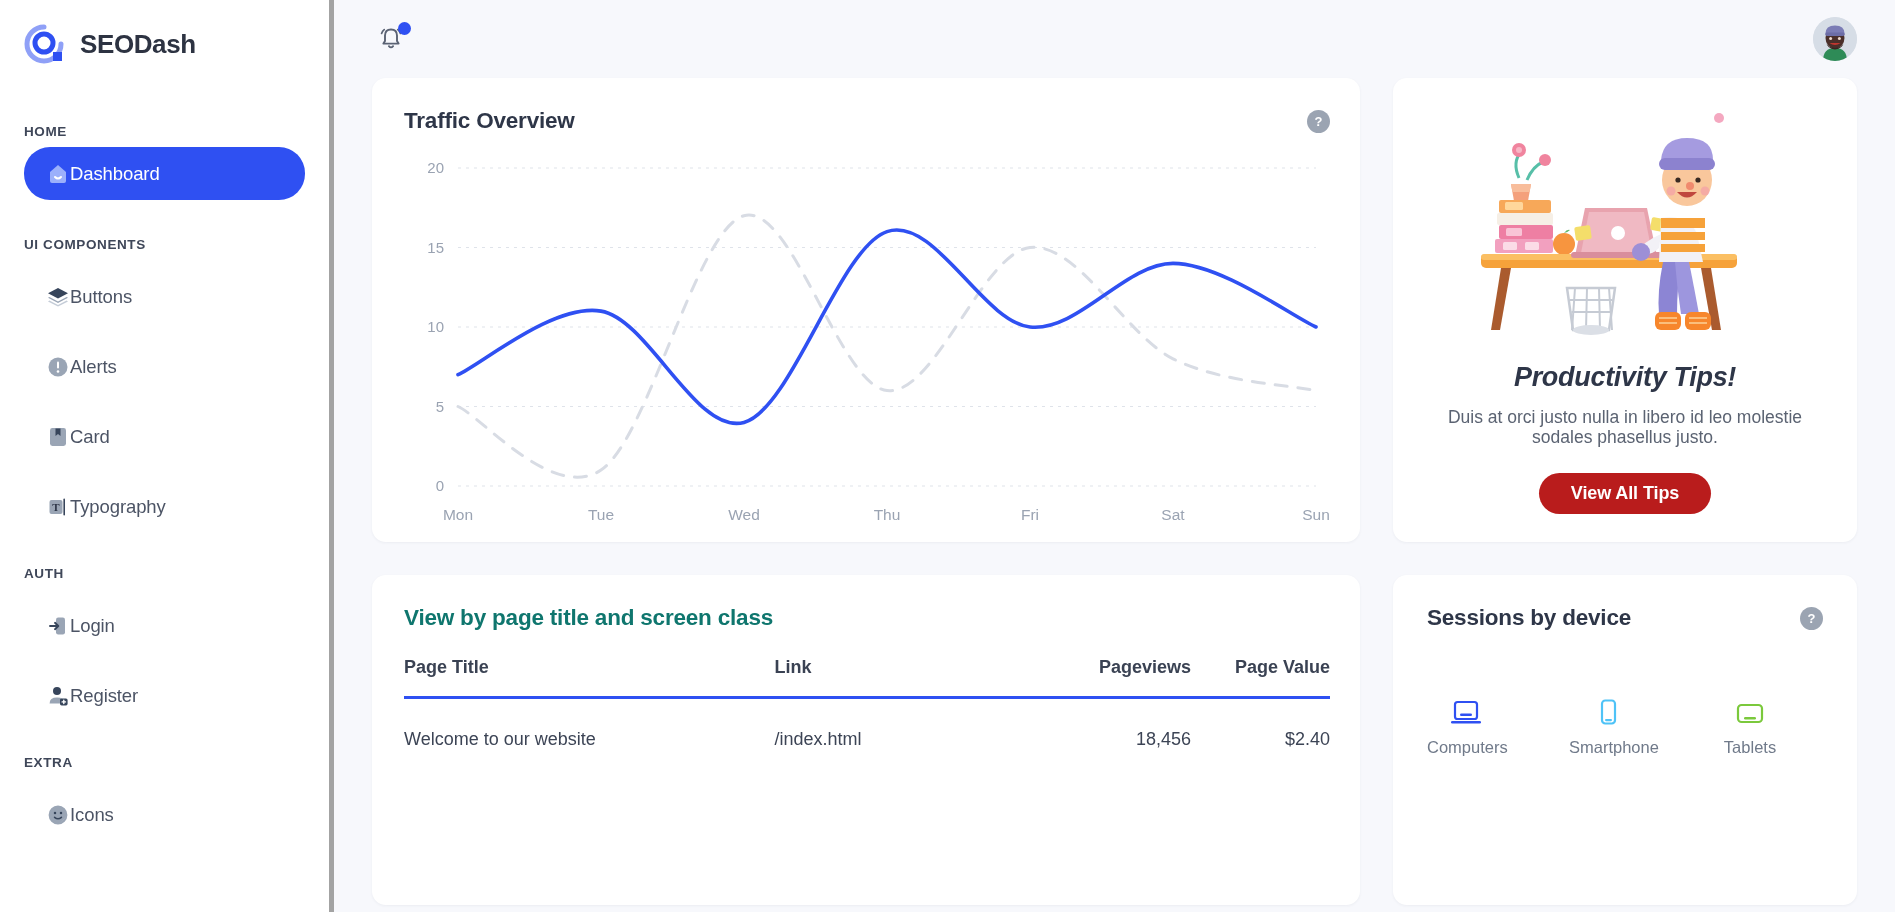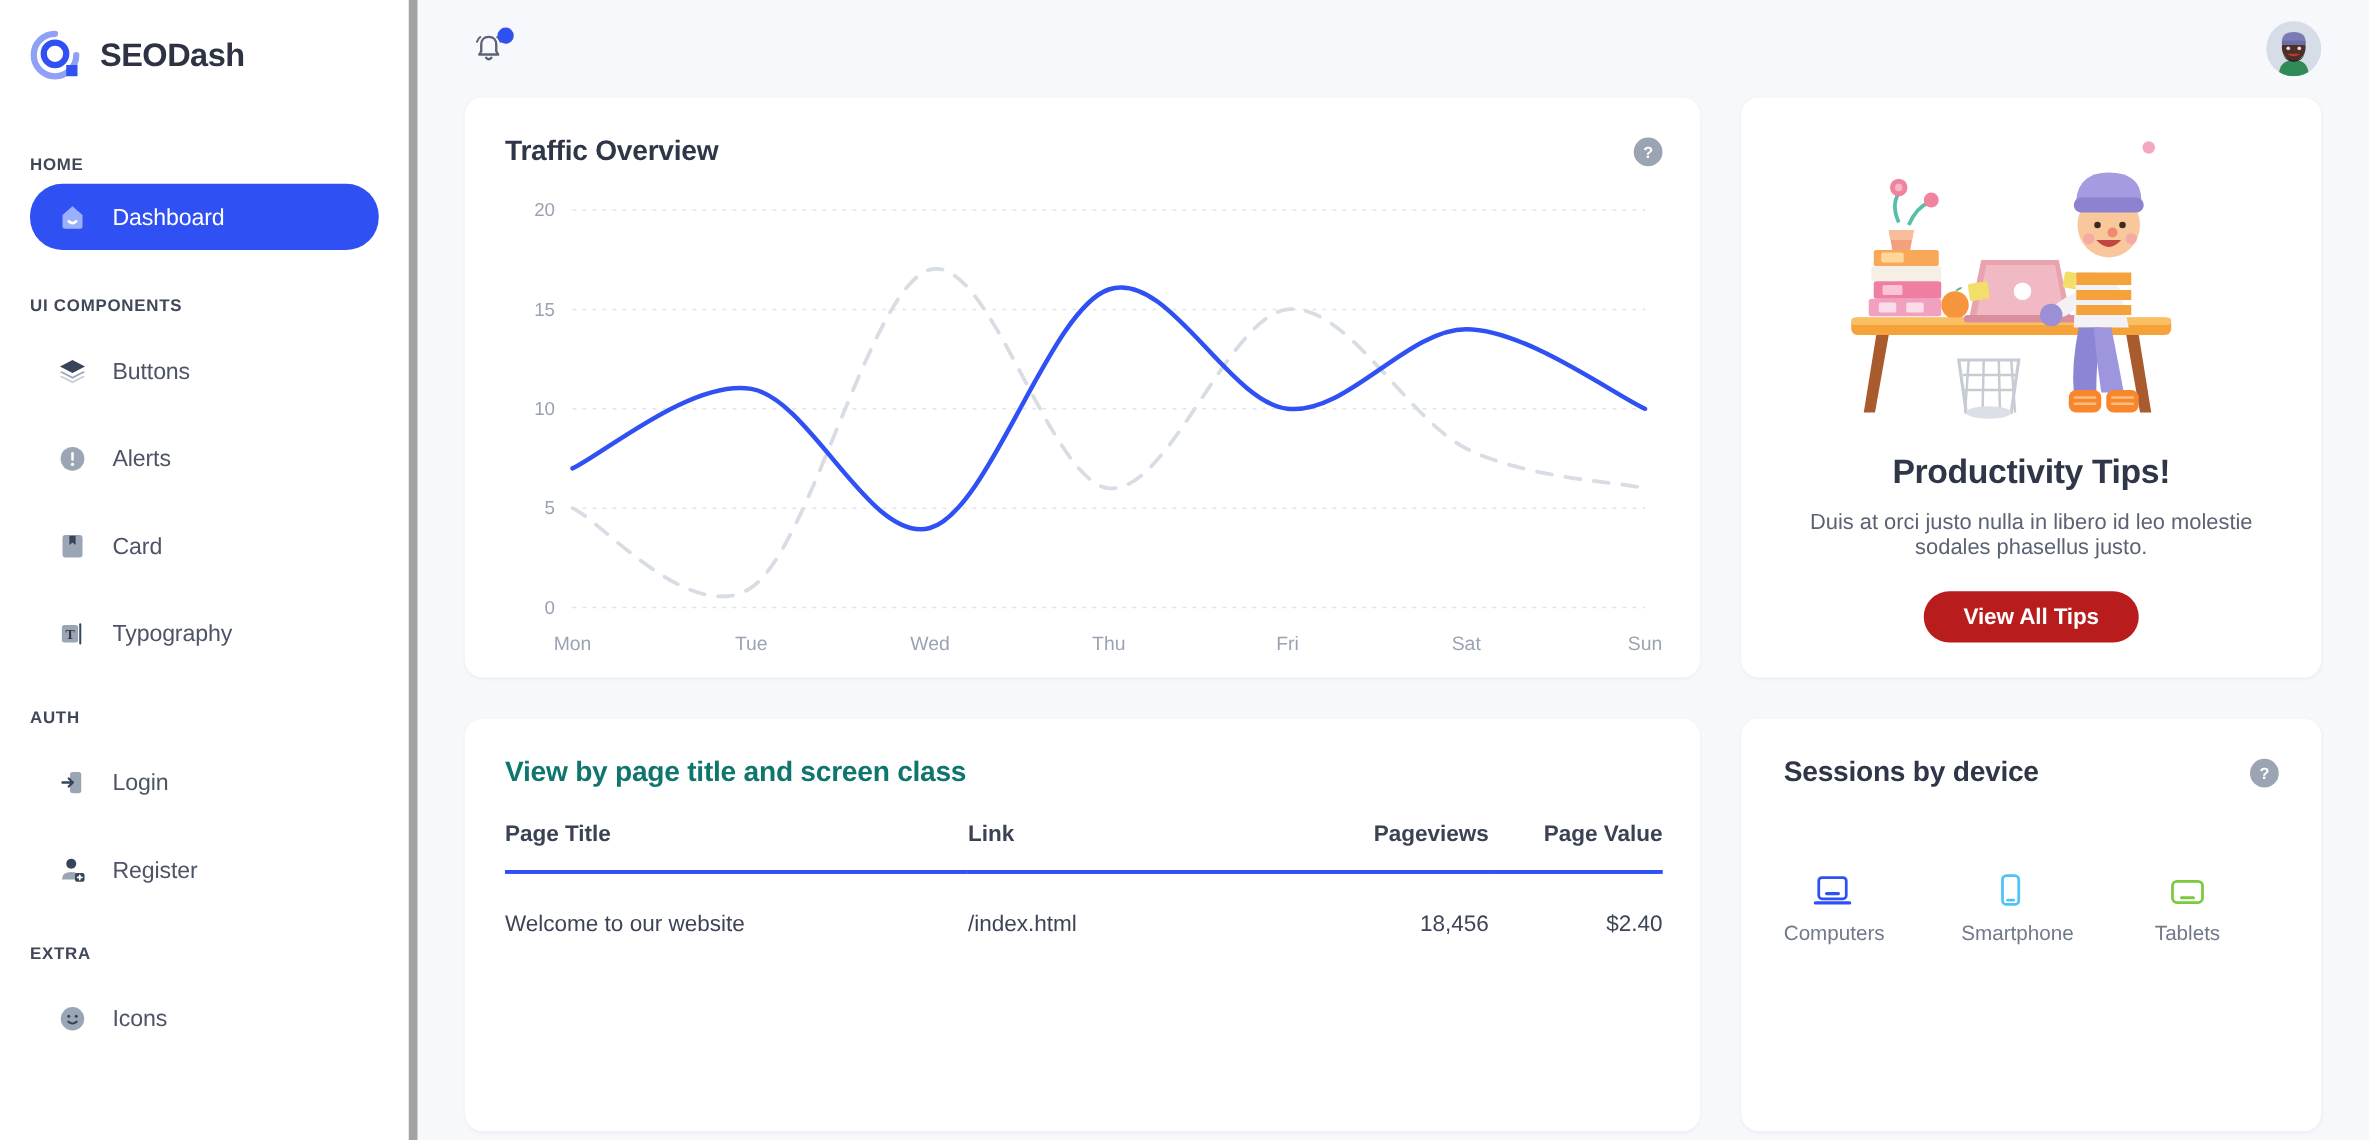--- a/index.html
+++ b/index.html
@@ -9,21 +9,21 @@
     font-family: "Liberation Sans", sans-serif;
     background: #F7F8FC;
     color: #3C4257;
   }
   .app { display: flex; width: 1895px; height: 912px; }
 
   
   .sidebar {
     width: 334px; height: 912px; flex: 0 0 334px;
     background: #FFFFFF;
-    border-right: 7px solid #a3a3a3;
+    border-right: 5px solid #a3a3a3;
     position: relative;
     overflow: hidden;
   }
   .brand {
     display: flex; align-items: center; gap: 14px;
     padding: 22px 0 0 22px; height: 66px;
   }
   .brand-logo { width: 44px; height: 44px; position: relative; flex: 0 0 44px; }
   .brand-name {
     font-size: 26px; font-weight: bold; letter-spacing: -0.4px; color: #2D3342;
@@ -31,21 +31,21 @@
   .nav-section-label {
     font-size: 13.5px; font-weight: bold; letter-spacing: 0.6px;
     color: #3F4759; padding: 0 0 0 24px; text-transform: uppercase;
   }
   .sec-home  { margin-top: 58px; }
   .sec-ui    { margin-top: 37px; }
   .sec-auth  { margin-top: 34px; }
   .sec-extra { margin-top: 34px; }
 
   .nav-item {
-    display: flex; align-items: center; gap: 20px;
+    display: flex; align-items: center; 
     height: 50px; margin: 8px 24px 0 24px;
     padding-left: 22px; border-radius: 26px;
     cursor: pointer;
   }
   .nav-item .nav-label { font-size: 18.5px; color: #4C5465; letter-spacing: -0.1px; }
   .nav-item.active { background: #2F50F2; height: 53px; }
   .nav-item.active .nav-label { color: #FFFFFF; font-weight: normal; }
   .nav-ico { width: 24px; height: 24px; flex: 0 0 24px; display:block; }
   .nav-gap { margin-top: 20px; }
 
@@ -87,21 +87,21 @@
     font-size: 13px; font-weight: bold;
     display: flex; align-items: center; justify-content: center;
     cursor: pointer;
   }
   .chart-box { margin-top: 18px; width: 100%; height: 380px; }
 
   
   .tips-card { height: 464px; padding: 12px 40px 28px 40px; text-align: center;
                display:flex; flex-direction:column; align-items:center; }
   .tips-illus { width: 300px; height: 250px; margin: 10px auto 0 auto; }
-  .tips-title { font-size: 27px; font-weight: bold; color: #2E3648; margin-top: 12px; letter-spacing:-0.3px;}
+  .tips-title { font-size: 27px; font-weight: bold; color: #2E3648; margin-top: 12px; letter-spacing:-0.3px;font-style:italic;}
   .tips-text { font-size: 17.5px; line-height: 20px; color: #5B6372; margin-top: 14px; max-width: 380px;}
   .tips-btn {
     margin-top: 26px; background: #b91c1c; color: #FFFFFF;
     border: none; border-radius: 26px; padding: 0 32px; height: 50px;
     font-size: 18px; font-weight: bold; font-family: inherit; cursor: pointer;
     letter-spacing: -0.1px;
   }
 
   
   .grid-bottom { margin-top: 33px; }

